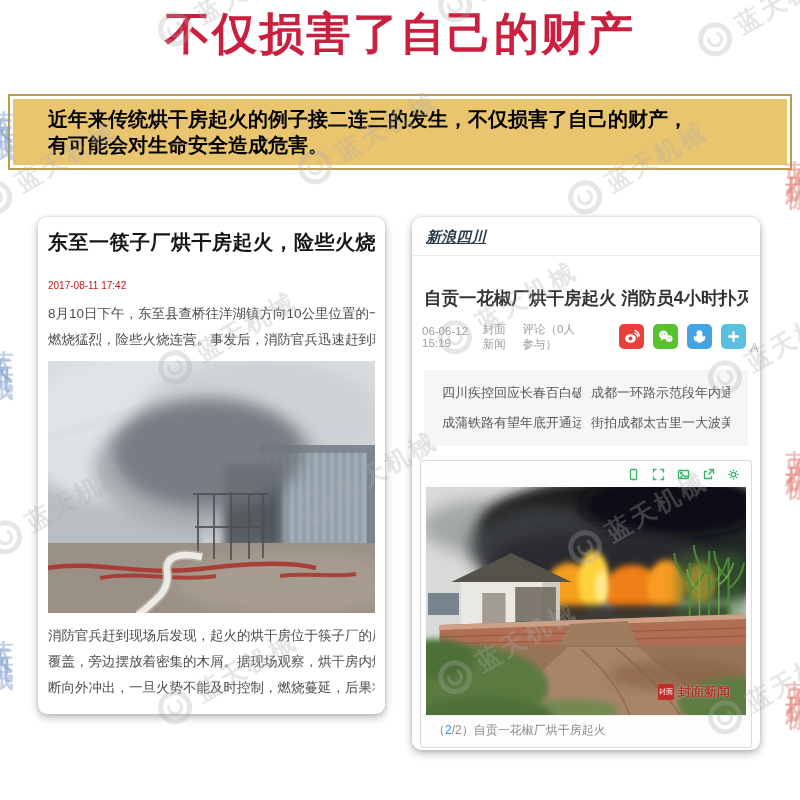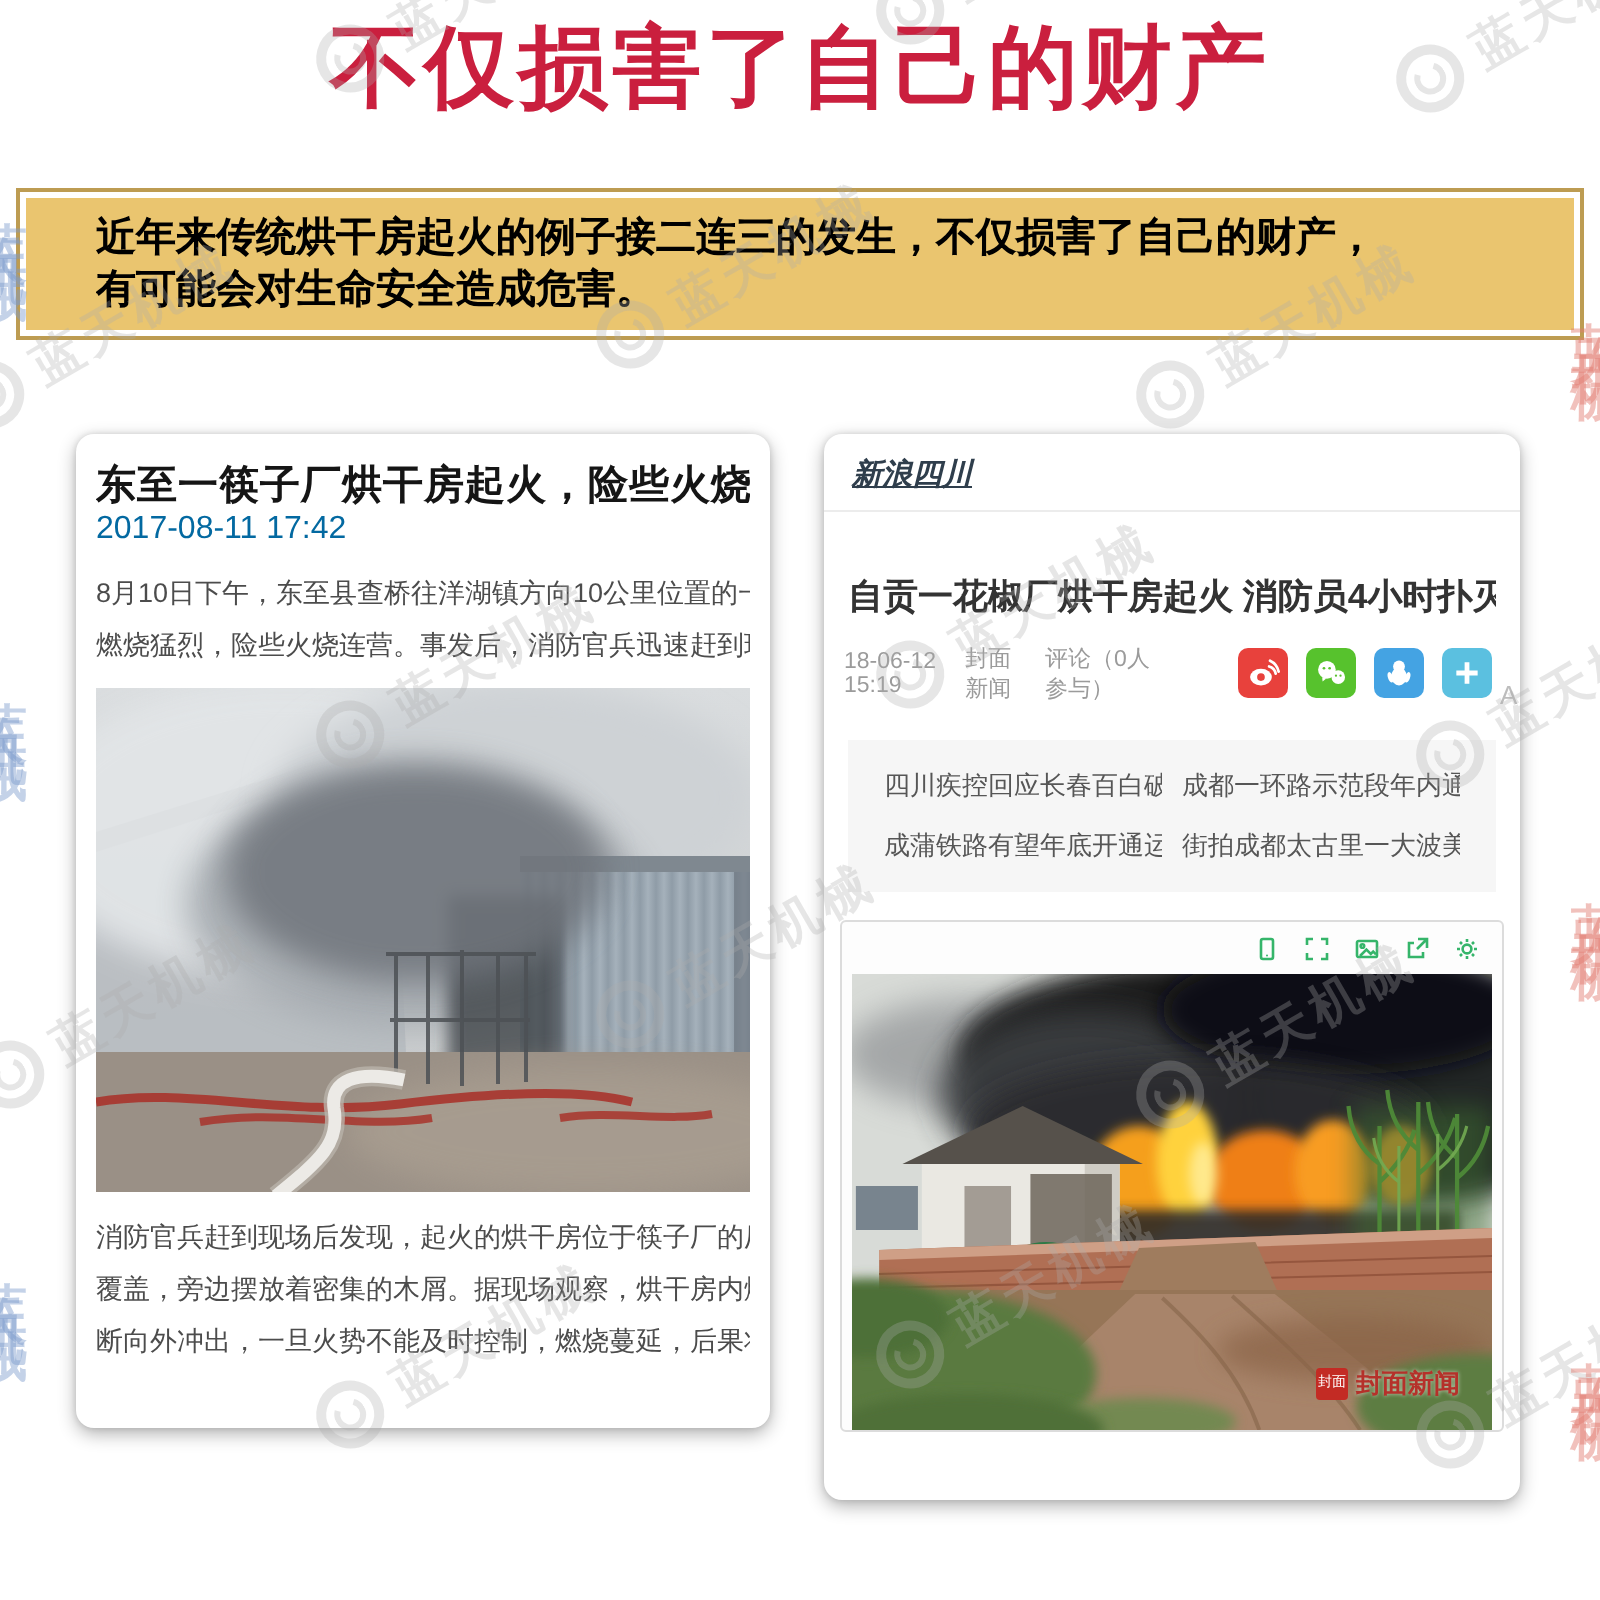--- a/index.html
+++ b/index.html
@@ -20,21 +20,21 @@
   .cards { display:flex; gap:27px; margin:47px 38px 0; align-items:flex-start; position:relative; z-index:2; }
   .card {
     background:#fff; border-radius:9px;
     box-shadow:0 3px 9px rgba(0,0,0,.30), 0 0 3px rgba(0,0,0,.12);
     overflow:hidden;
   }
   .clip { white-space:nowrap; overflow:hidden; }
   
   .left-card { width:347px; height:497px; padding:12px 10px 0; box-sizing:border-box; }
   .l-title { font-size:20px; font-weight:bold; color:#151515; letter-spacing:.5px; }
-  .l-date { margin-top:0; font-size:16px; color:#0369a1; }
+  .l-date { margin-top:24px; font-size:10px; color:#b91c1c; }
   .l-para { margin-top:10px; }
   .l-para div { font-size:13.5px; color:#4c4c4c; line-height:26px; }
   .l-photo { margin-top:8px; height:252px; position:relative; overflow:hidden; background:#c9ccce; }
   .l-photo svg { display:block; }
   
   .right-card { width:348px; height:533px; box-sizing:border-box; }
   .r-head { display:flex; align-items:baseline; gap:16px; padding:11px 14px 8px; border-bottom:1px solid #ececec; }
   .r-logo { font-size:15px; font-weight:bold; font-style:italic; color:#2f3e4c; }
   .r-crumbs { font-size:12px; color:#9a9a9a; }
   .r-crumbs a { color:#3d78b5; text-decoration:none; }
@@ -142,21 +142,21 @@
   </section>
 
   <section class="card right-card">
     <div class="r-head">
       <a class="r-logo" href="#">新浪四川</a>
     </div>
 
     <h3 class="r-title">自贡一花椒厂烘干房起火 消防员4小时扑灭大火</h3>
 
     <div class="r-meta">
-      <span>18-06-12 15:19</span>
+      <span>06-06-12 15:19</span>
       <span>封面新闻</span>
       <span>评论（0人参与）</span>
       <span class="share-group">
         <button class="share-btn sb-weibo" title="">
           <svg viewBox="0 0 15 15">
               <ellipse cx="6.6" cy="9.3" rx="4.8" ry="3.7" fill="#fff"></ellipse>
               <circle cx="6.6" cy="9.3" r="1.7" fill="#e8413c"></circle>
               <path d="M10.2,4.6 A4.2,4.2 0 0 1 13.1,7.8" stroke="#fff" stroke-width="1.2" fill="none" stroke-linecap="round"></path>
               <path d="M10.6,2.1 A6.8,6.8 0 0 1 14.4,6.9" stroke="#fff" stroke-width="1.2" fill="none" stroke-linecap="round"></path>
             </svg>
@@ -284,20 +284,23 @@
           <ellipse cx="8" cy="172" rx="42" ry="20" fill="#4e7037" filter="url(#rb3)"></ellipse>
           <ellipse cx="322" cy="216" rx="62" ry="26" fill="#5d7d42" filter="url(#rb3)"></ellipse>
           <ellipse cx="150" cy="224" rx="48" ry="12" fill="#6b8a4e" filter="url(#rb3)" opacity="0.85"></ellipse>
           <ellipse cx="60" cy="228" rx="70" ry="18" fill="#4f7038" filter="url(#rb3)"></ellipse>
         </svg>
         <div class="photo-logo">
           <span class="pl-badge">封面</span>
           <span class="pl-name">封面新闻</span>
         </div>
       </div>
+      <div class="v-caption">
+        <span>（</span><span class="cap-cur">2</span><span>/2）</span><span>自贡一花椒厂烘干房起火</span>
+      </div>
     </div>
   </section>
 </div>
 
 <div class="font-a">A</div>
 
 <div class="wm-layer">
   <div class="wm" style="left:150px; top:-18px;">
       <span class="wm-ring"></span>
       <span class="wm-t">蓝天机械</span>

